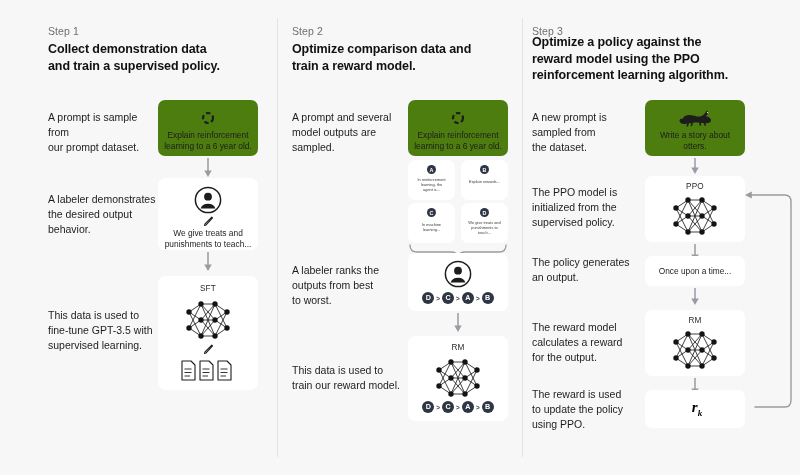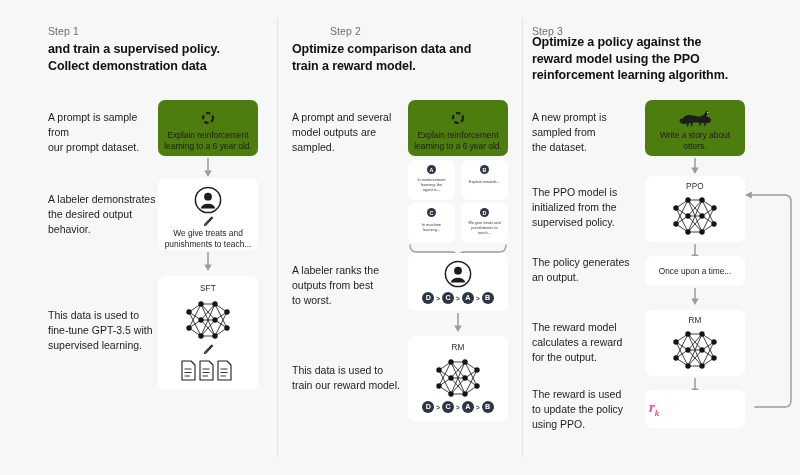--- a/index.html
+++ b/index.html
@@ -142,43 +142,44 @@
     font-weight: bold;
     display: flex;
     align-items: center;
     justify-content: center;
   }
 
   svg { display: block; overflow: visible; }
   .rk {
     position: absolute;
     left: 4px; right: 0;
+    text-align: center;
     font-family: "Liberation Serif", serif;
     font-style: italic;
     font-weight: bold;
     font-size: 15px;
-    color: #ec4899;
+    color: #000000;
   }
   .rk sub { font-size: 9px; font-style: italic; }
 </style>
 </head>
 <body>
 
 <div id="page">
 
   <div class="col-divider" id="div1"></div>
   <div class="col-divider" id="div2"></div>
 
   <div class="column" id="col1">
 
     <div class="step-label" style="left:48px; top:25px;">Step 1</div>
 
     <div class="step-title" style="left:48px; top:41px; width:220px;">
+      <div>Collect demonstration data</div>
       <div>and train a supervised policy.</div>
-      <div>Collect demonstration data</div>
     </div>
 
     <div class="caption" style="left:48px; top:110px; width:110px; white-space:pre-line;">A prompt is sample from
 our prompt dataset.</div>
 
     <div class="caption" style="left:48px; top:192px; width:110px; white-space:pre-line;">A labeler demonstrates
 the desired output
 behavior.</div>
 
     <div class="caption" style="left:48px; top:308px; width:115px; white-space:pre-line;">This data is used to
@@ -290,21 +291,21 @@
               <line x1="39.5" y1="12.5" x2="46.5" y2="12.5"></line>
               <line x1="39.5" y1="16" x2="45" y2="16"></line>
           </g>
         </svg>
       </div>
     </div>
   </div>
 
   <div class="column" id="col2">
 
-    <div class="step-label" style="left:14px; top:25px;margin-left:38px;">Step 2</div>
+    <div class="step-label" style="left:14px; top:25px;">Step 2</div>
 
     <div class="step-title" style="left:14px; top:41px; width:210px;">
       <div>Optimize comparison data and</div>
       <div>train a reward model.</div>
     </div>
 
     <div class="caption" style="left:14px; top:263px; width:110px; white-space:pre-line;">A labeler ranks the
 outputs from best
 to worst.</div>
 

